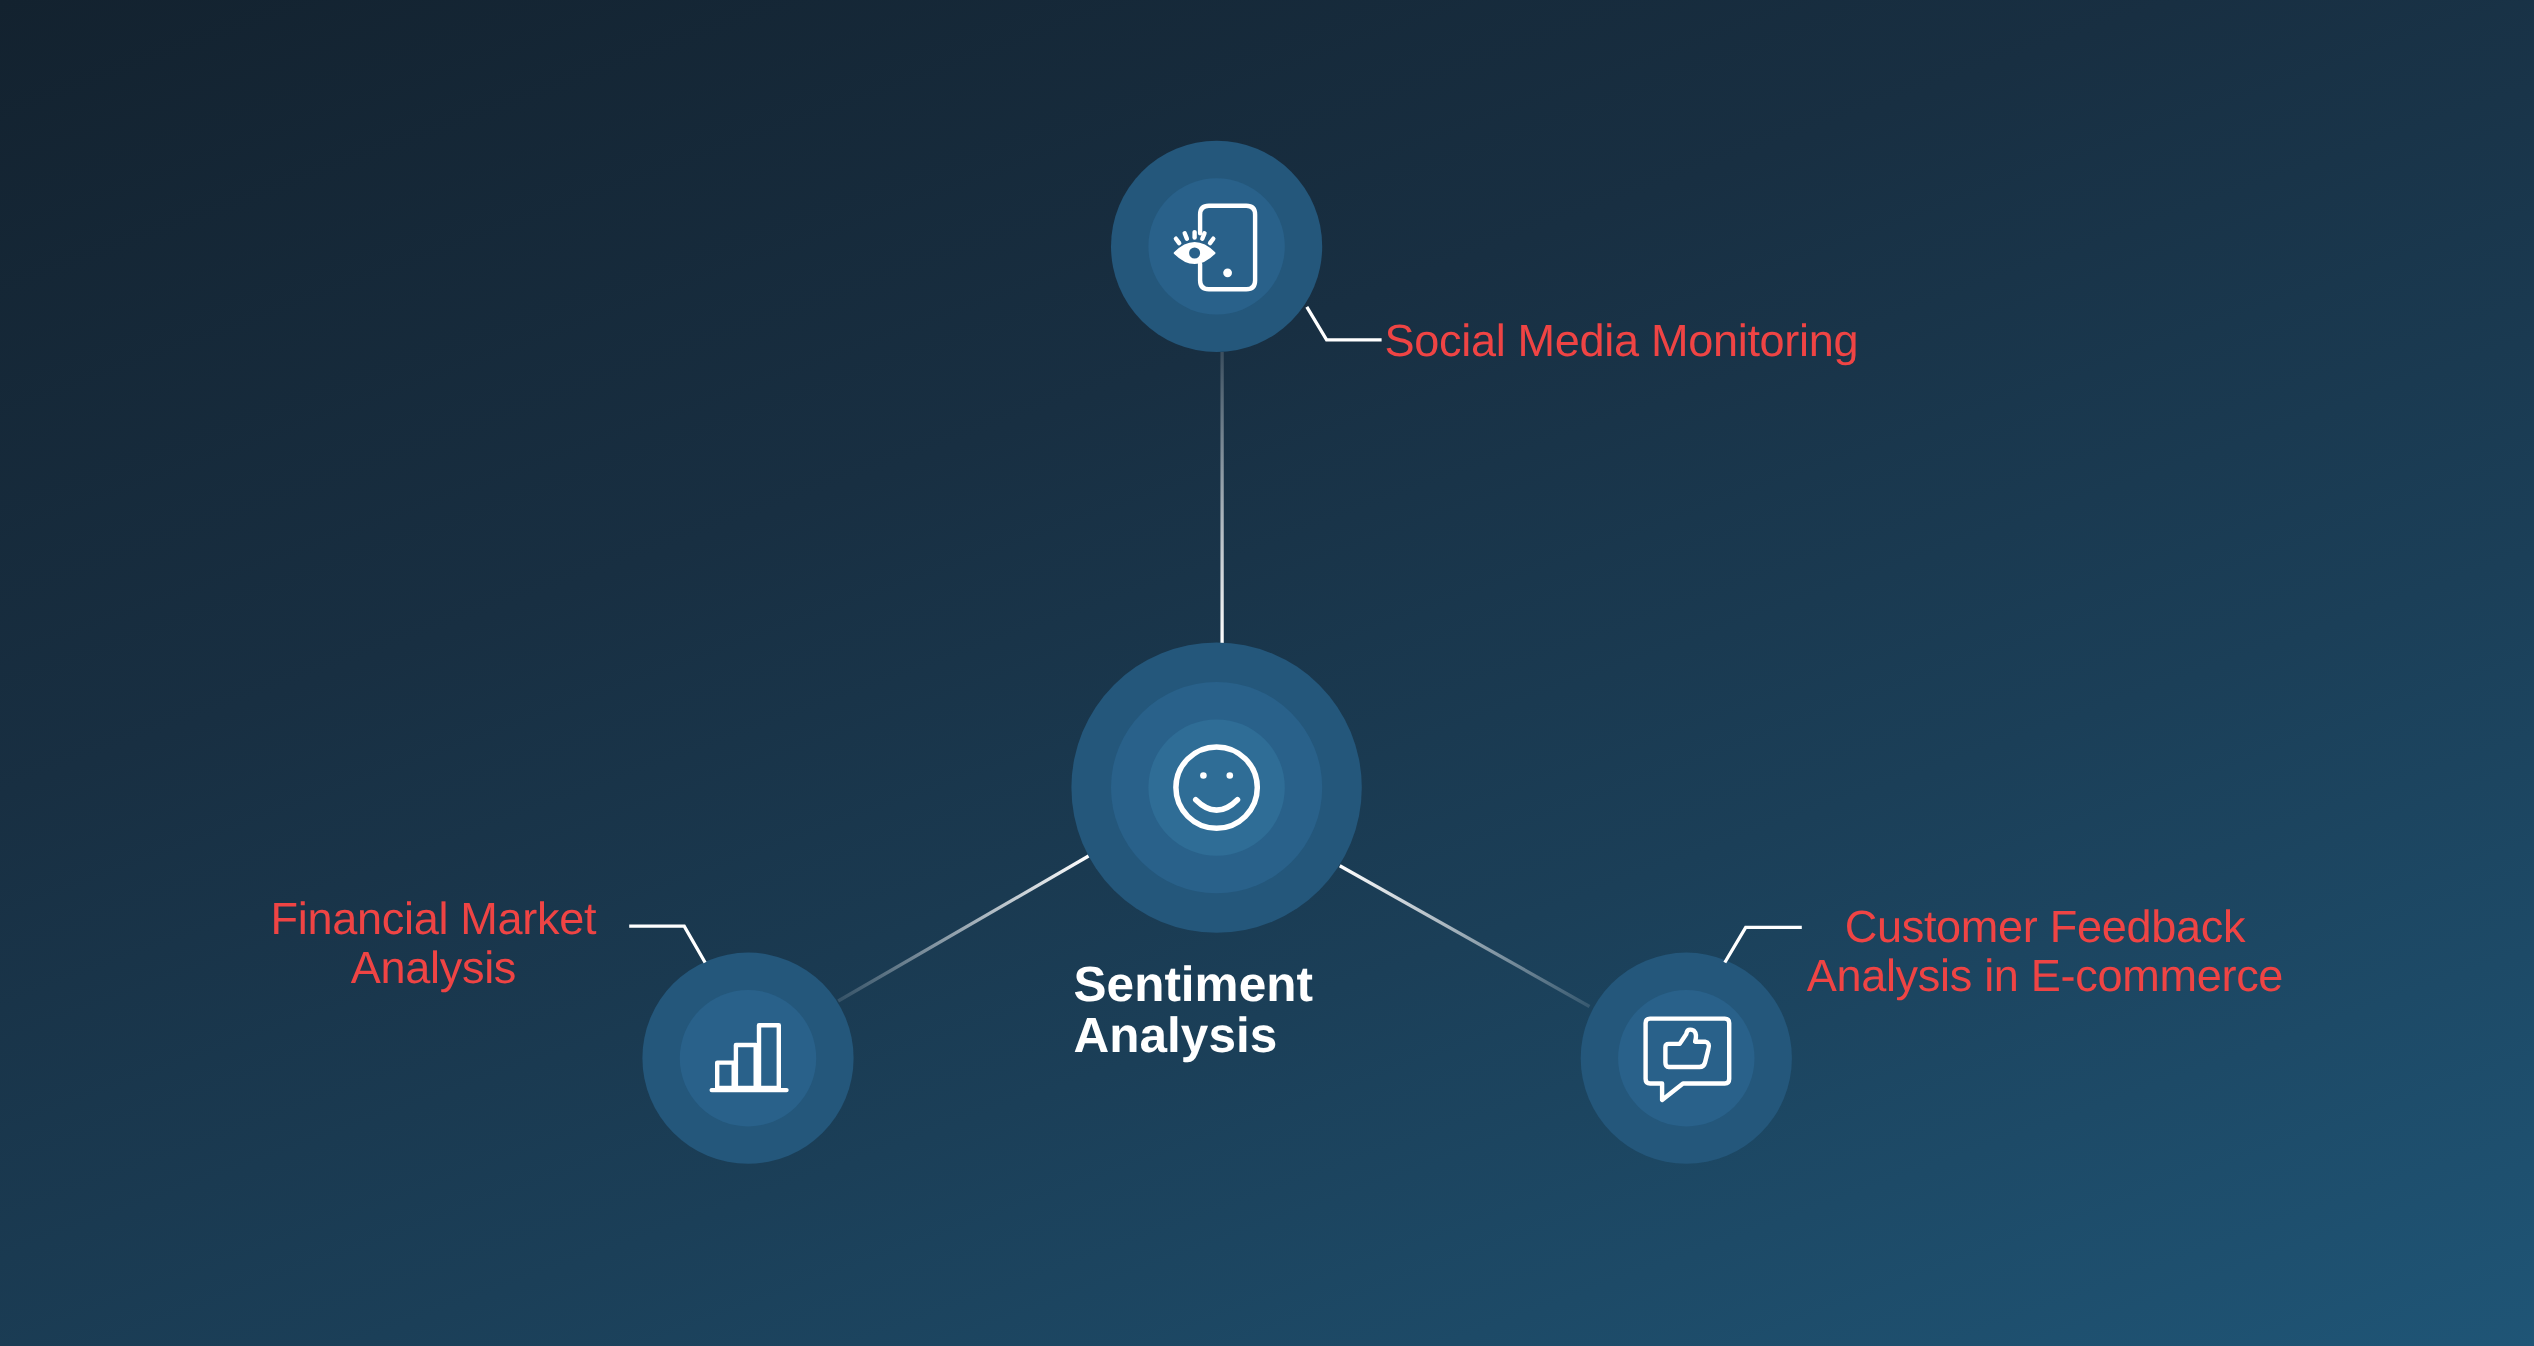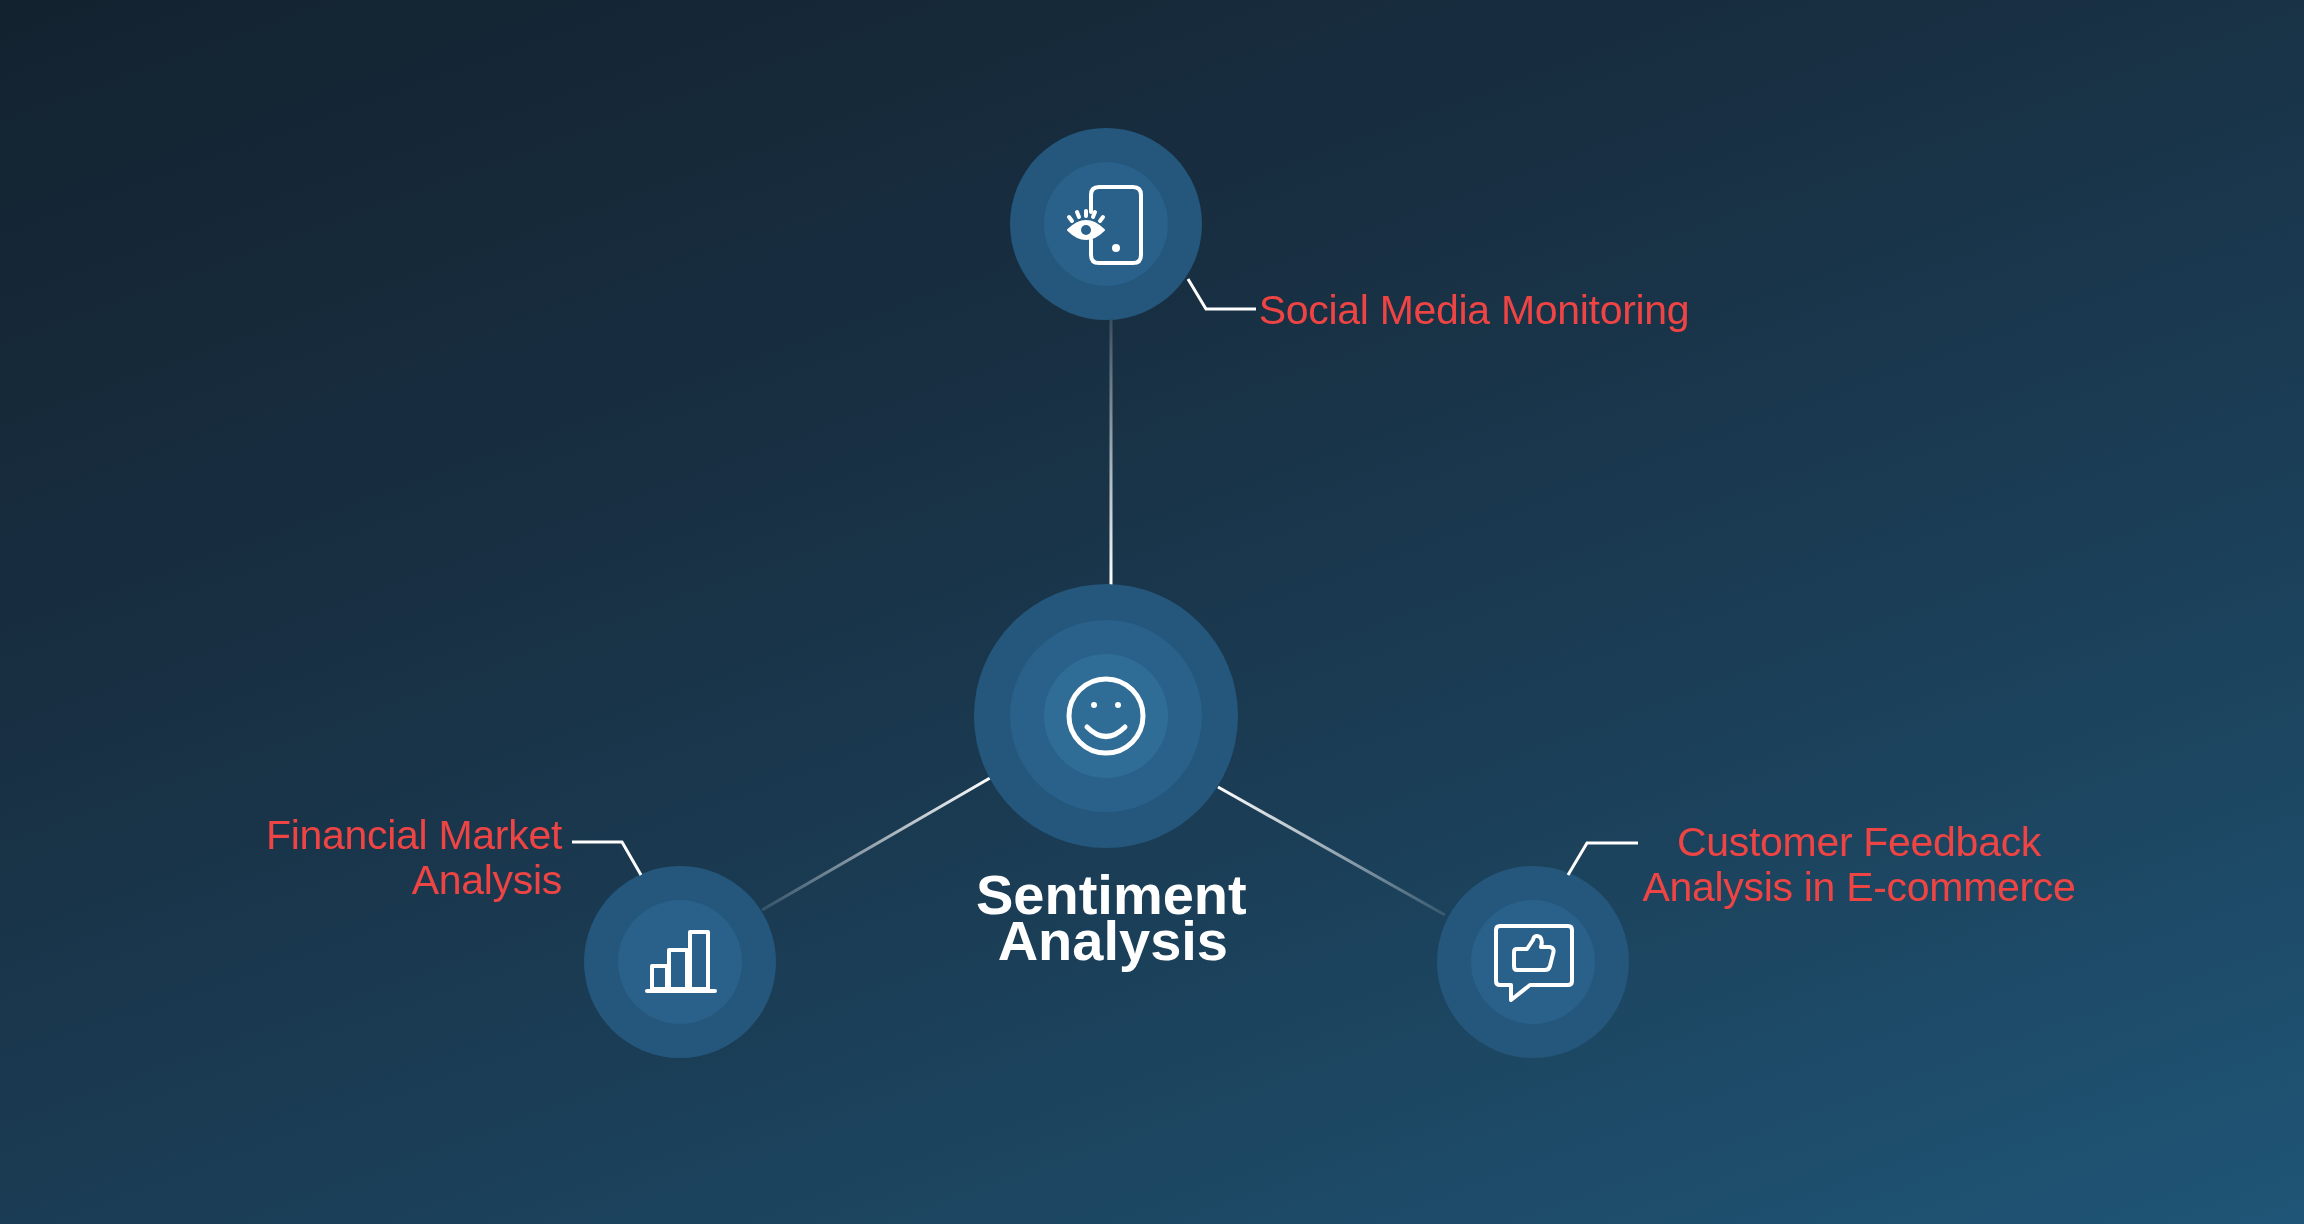--- a/index.html
+++ b/index.html
@@ -9,22 +9,22 @@
     font-family: "Liberation Sans", "DejaVu Sans", sans-serif;
     color: #ffffff;
   }
   #canvas { position: absolute; left: 0; top: 0; width: 2304px; height: 1224px; }
   .label {
     position: absolute; color: #ef4444; text-align: center;
     font-size: 41px; line-height: 45px; letter-spacing: -0.3px; white-space: nowrap;
   }
   .label span { display: block; }
   .center-label {
-    position: absolute; text-align: right; font-weight: bold;
-    font-size: 56px; line-height: 46px; white-space: nowrap; color: #ffffff;
+    position: absolute; text-align: left; font-weight: bold;
+    font-size: 45px; line-height: 46px; white-space: nowrap; color: #ffffff;
   }
   .center-label span { display: block; }
 </style>
 </head>
 <body>
 
 <svg id="canvas" width="2304" height="1224" viewBox="0 0 2304 1224" xmlns="http://www.w3.org/2000/svg">
   <defs>
     <linearGradient id="gradTop" x1="0" y1="320" x2="0" y2="585" gradientUnits="userSpaceOnUse">
       <stop offset="0" stop-color="#ffffff" stop-opacity="0.15"></stop>
@@ -94,21 +94,21 @@
 
   <polyline points="1188,279 1206,309 1256,309" fill="none" stroke="#ffffff" stroke-width="3"></polyline>
   <polyline points="572,842 622,842 641,875" fill="none" stroke="#ffffff" stroke-width="3"></polyline>
   <polyline points="1568,875 1587,843 1638,843" fill="none" stroke="#ffffff" stroke-width="3"></polyline>
 </svg>
 
 <div class="label" style="left:1258px; top:288px; width:432px;">
   <span>Social Media Monitoring</span>
 </div>
 
-<div class="label" style="left:226px; top:813px; width:336px;text-align:right;">
+<div class="label" style="left:226px; top:813px; width:336px;">
   <span>Financial Market</span>
   <span>Analysis</span>
 </div>
 
 <div class="label" style="left:1626px; top:820px; width:466px;">
   <span>Customer Feedback</span>
   <span>Analysis in E-commerce</span>
 </div>
 
 <div class="center-label" style="left:976px; top:872px; width:252px;">

